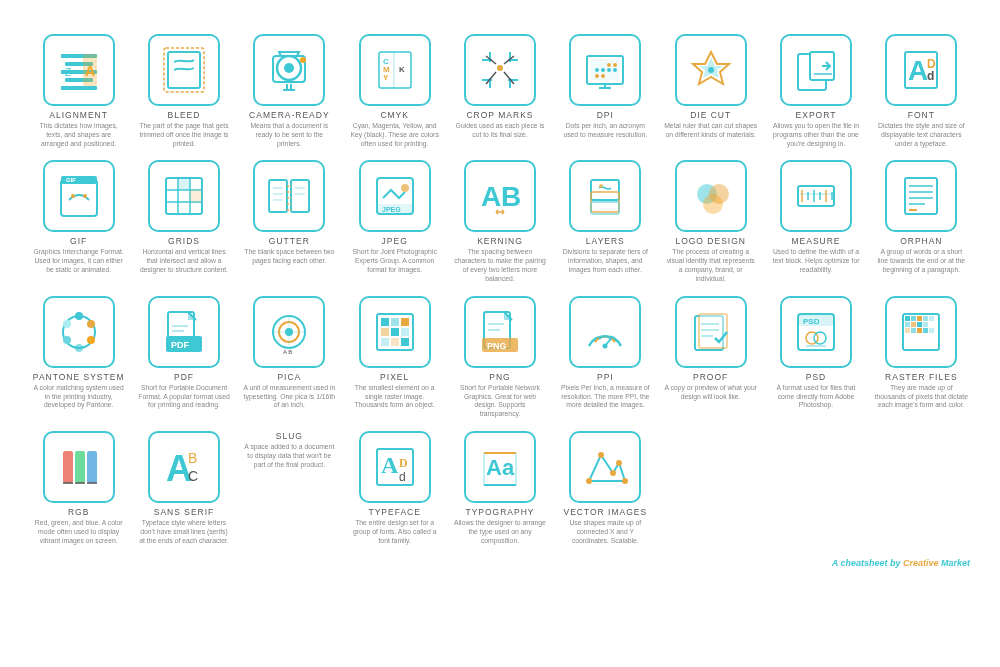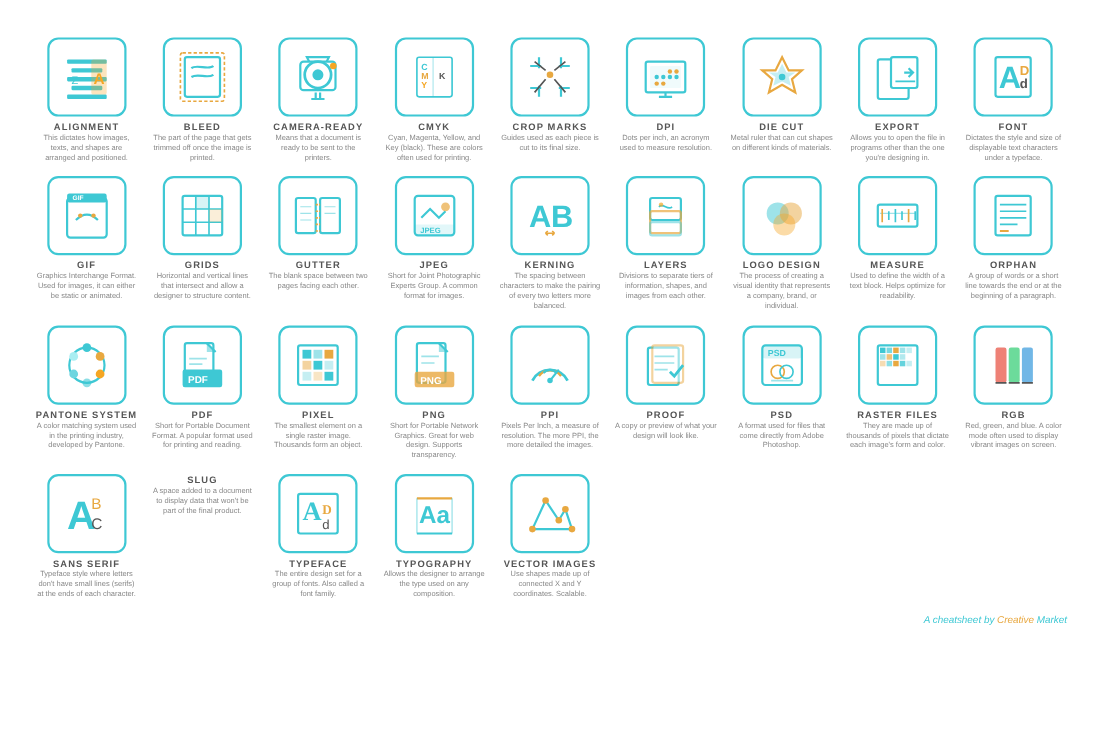--- a/index.html
+++ b/index.html
@@ -61,39 +61,39 @@
       margin-bottom: 4px;
       background: #fff;
       flex-shrink: 0;
     }
     .icon-box svg {
       width: 48px;
       height: 48px;
     }
     .item-title {
       font-size: 8.5px;
-      font-weight: 700;
+      font-weight: 400;
       color: #555;
       letter-spacing: 1px;
       text-transform: uppercase;
       margin-bottom: 2px;
     }
     .item-desc {
       font-size: 6.8px;
       color: #888;
       line-height: 1.3;
     }
     .footer {
       text-align: right;
       margin-top: 8px;
       font-size: 9px;
       color: #aaa;
       font-style: italic;
     }
-    .footer span { color: #3ec8d4; font-weight: normal; }
+    .footer span { color: #3ec8d4; font-weight: bold; }
   </style>
 </head>
 <body>
 
 <div class="page">
   <div class="header">
     <h1></h1>
     <h2></h2>
   </div>
   <div class="grid" id="terms-grid">
@@ -370,20 +370,34 @@
     <path d="M28 4 L36 12 L28 12 Z" fill="#3ec8d4" opacity="0.5"></path>
     <path d="M28 4 L36 12" stroke="#3ec8d4" stroke-width="2"></path>
     <rect x="6" y="28" width="36" height="16" rx="2" fill="#3ec8d4"></rect>
     <text x="11" y="40" font-size="9" fill="white" font-weight="bold">PDF</text>
     <line x1="12" y1="18" x2="28" y2="18" stroke="#3ec8d4" stroke-width="1.5" opacity="0.5"></line>
     <line x1="12" y1="23" x2="24" y2="23" stroke="#3ec8d4" stroke-width="1.5" opacity="0.5"></line>
   </svg>
     </div>
     <div class="item-title">PDF</div>
     <div class="item-desc">Short for Portable Document Format. A popular format used for printing and reading.</div>
+  </div>
+      <div class="item">
+    <div class="icon-box">
+      <svg viewBox="0 0 48 48" fill="none" xmlns="http://www.w3.org/2000/svg">
+    <circle cx="24" cy="24" r="16" stroke="#3ec8d4" stroke-width="2" fill="none"></circle>
+    <circle cx="24" cy="24" r="10" stroke="#e8a840" stroke-width="2" fill="none"></circle>
+    <circle cx="24" cy="24" r="4" fill="#3ec8d4"></circle>
+    <line x1="8" y1="24" x2="40" y2="24" stroke="#3ec8d4" stroke-width="1" opacity="0.3"></line>
+    <line x1="24" y1="8" x2="24" y2="40" stroke="#3ec8d4" stroke-width="1" opacity="0.3"></line>
+    <text x="18" y="46" font-size="6" fill="#555">A B</text>
+  </svg>
+    </div>
+    <div class="item-title">PICA</div>
+    <div class="item-desc">A unit of measurement used in typesetting. One pica is 1/16th of an inch.</div>
   </div>
       <div class="item">
     <div class="icon-box">
       <svg viewBox="0 0 48 48" fill="none" xmlns="http://www.w3.org/2000/svg">
     <rect x="6" y="6" width="36" height="36" rx="2" stroke="#3ec8d4" stroke-width="2" fill="none"></rect>
     <rect x="10" y="10" width="8" height="8" fill="#3ec8d4"></rect>
     <rect x="20" y="10" width="8" height="8" fill="#3ec8d4" opacity="0.5"></rect>
     <rect x="30" y="10" width="8" height="8" fill="#e8a840"></rect>
     <rect x="10" y="20" width="8" height="8" fill="#e8a840" opacity="0.5"></rect>
     <rect x="20" y="20" width="8" height="8" fill="#3ec8d4"></rect>

